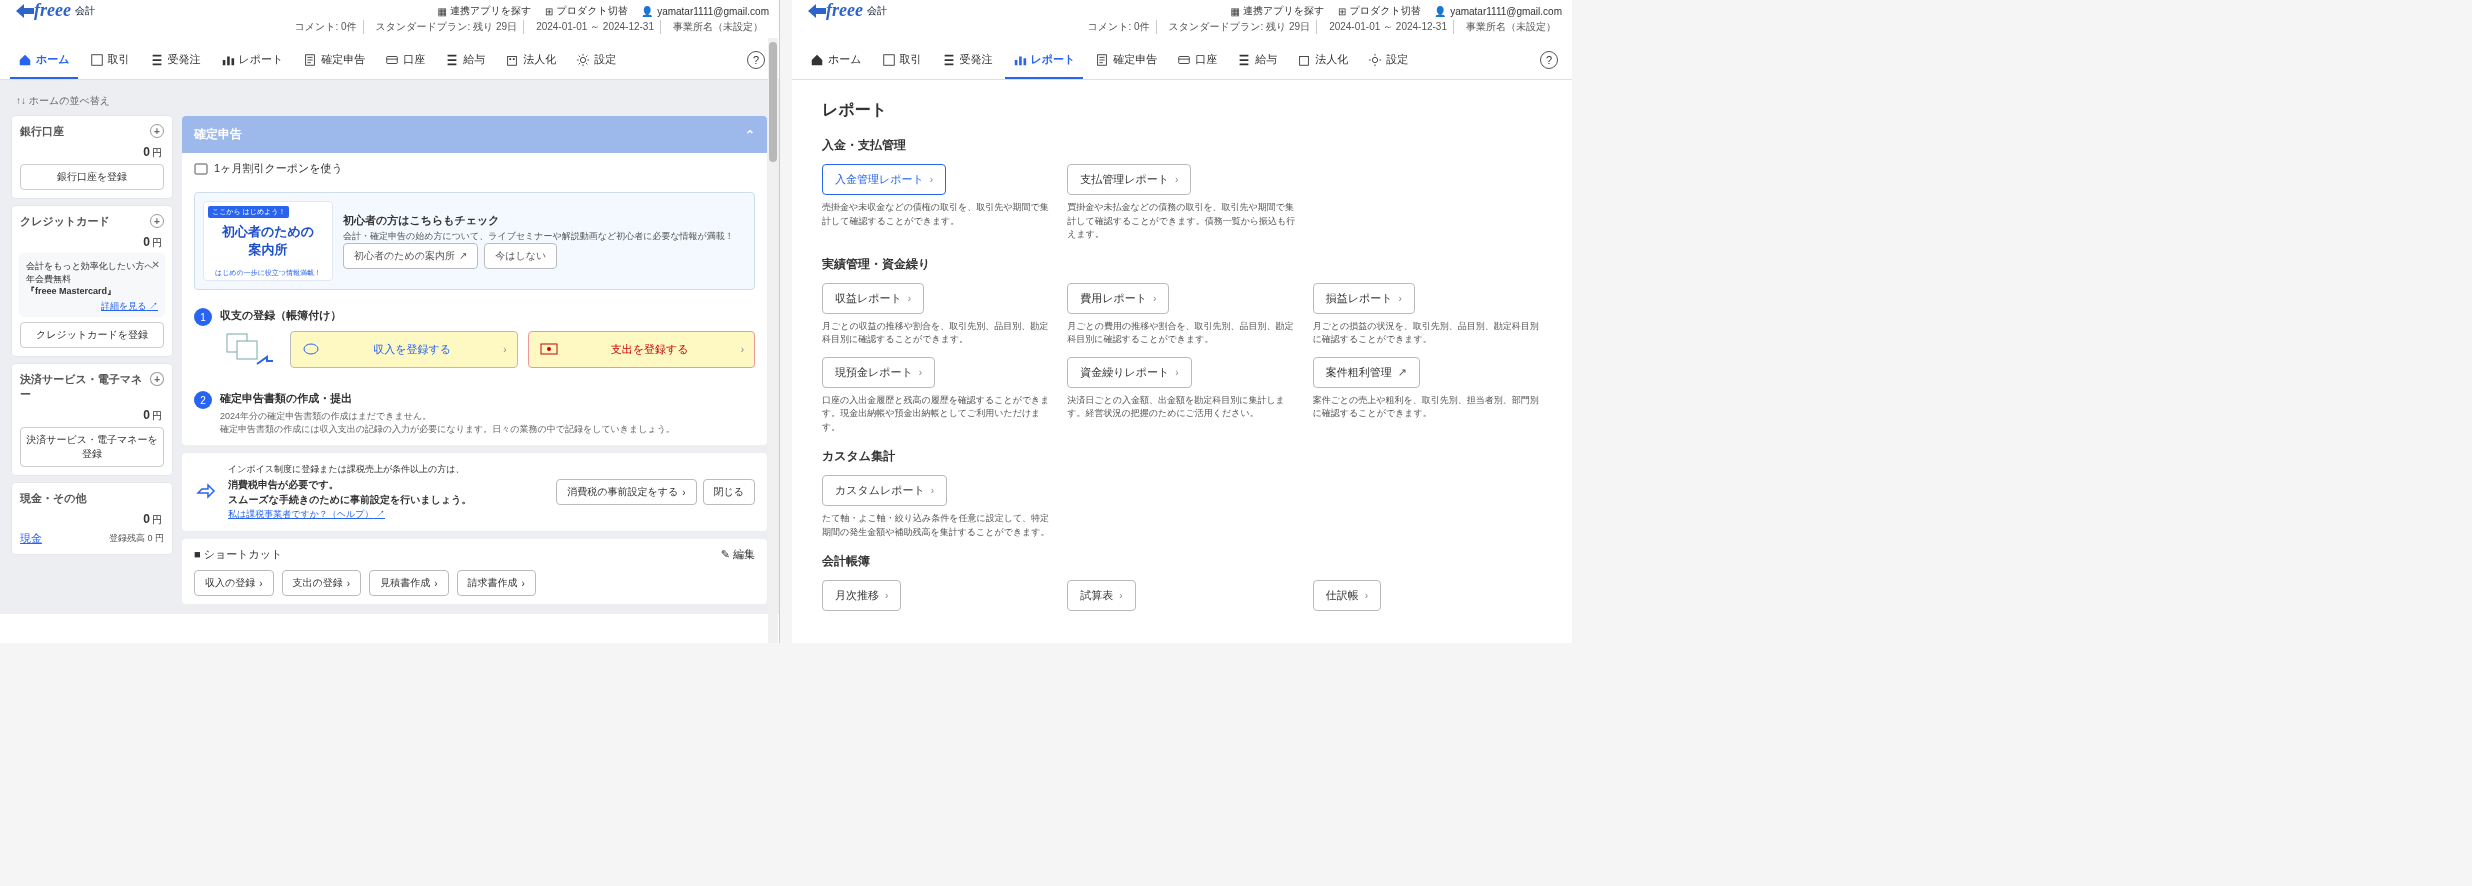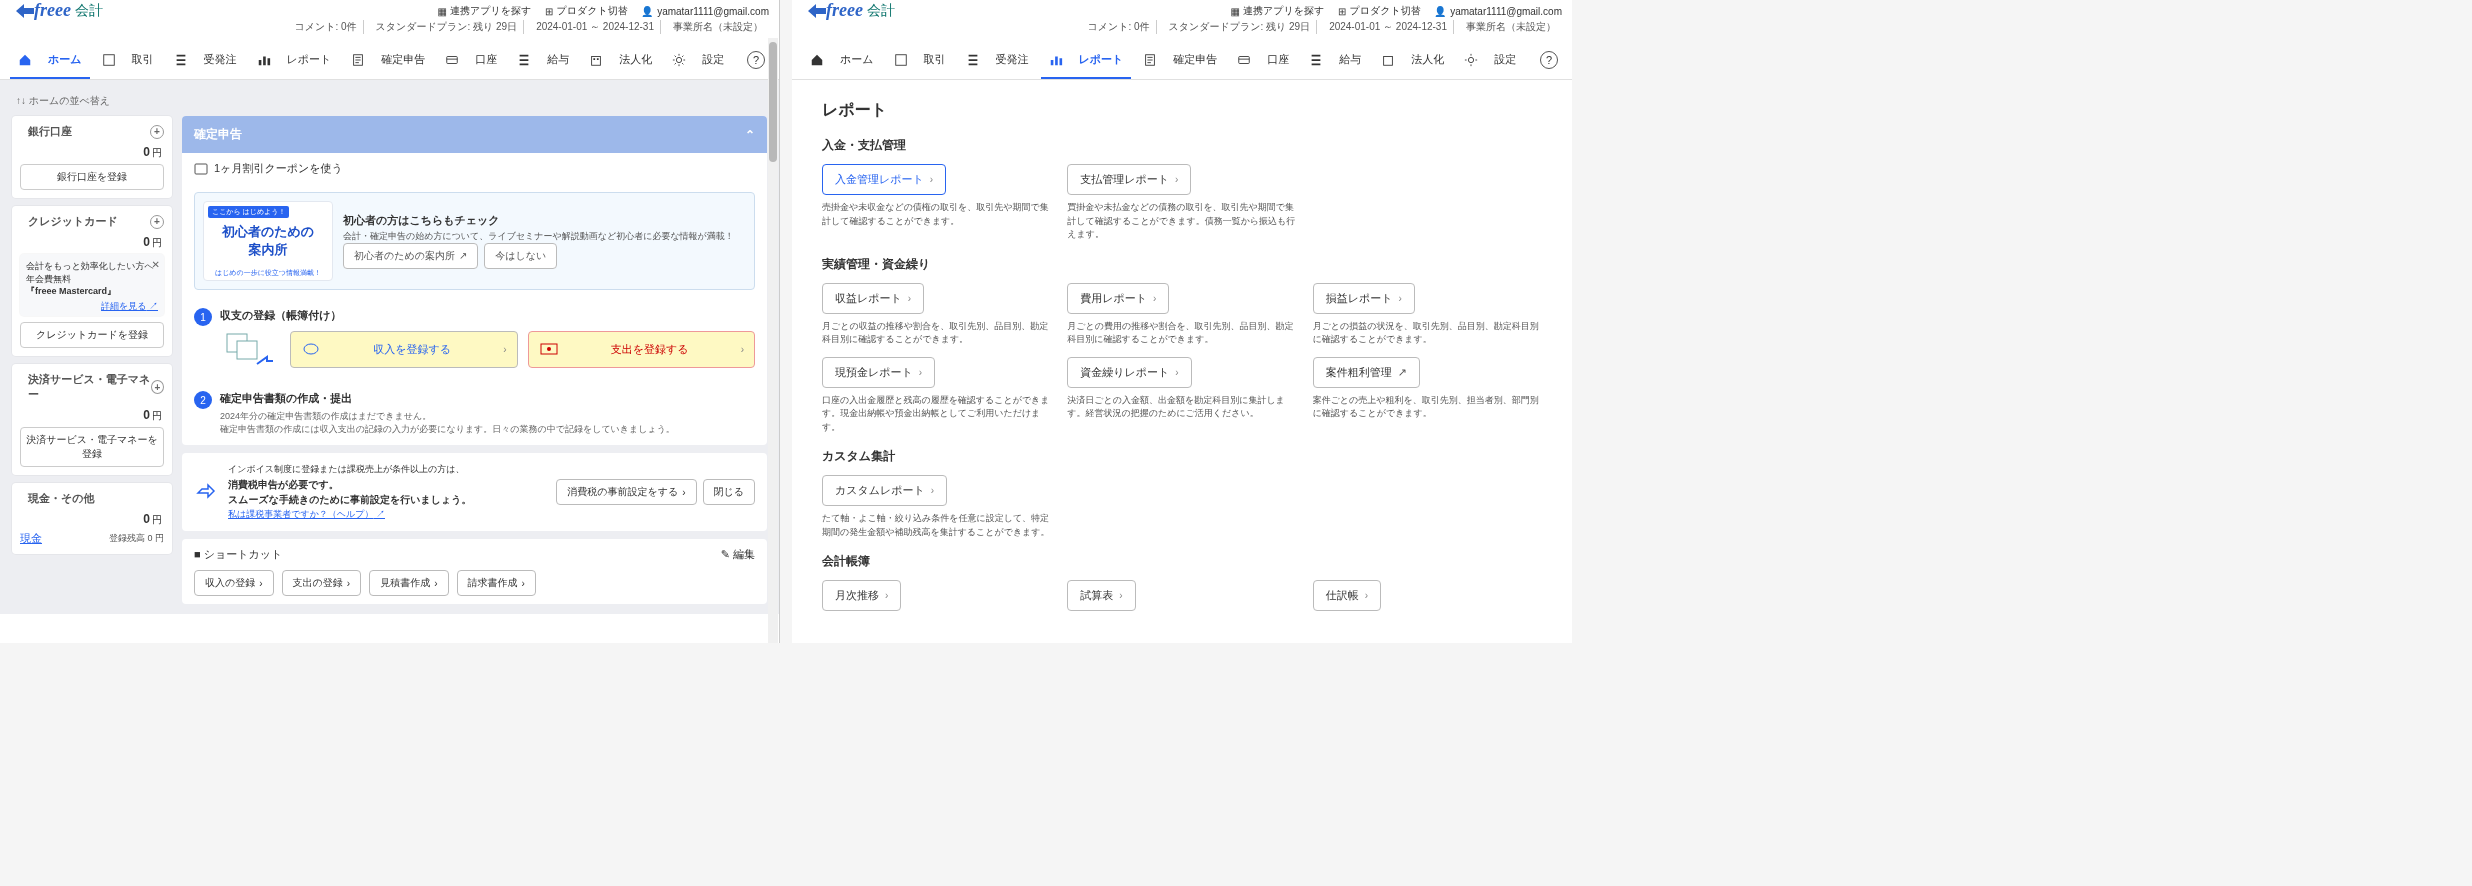--- a/index.html
+++ b/index.html
@@ -9,39 +9,39 @@
   .pane:last-child { border-right: none; }
 
   .tbar { display: flex; justify-content: flex-end; gap: 14px; padding: 4px 10px 2px; font-size: 10px; color: #333; }
   .tbar a { color: #333; text-decoration: none; display:flex; align-items:center; gap:3px;}
   .sbar { display: flex; justify-content: flex-end; gap: 6px; padding: 0 10px 4px; font-size: 10px; color: #555; }
   .sbar span { border-right: 1px solid #ccc; padding: 0 6px; }
   .sbar span:last-child { border-right: none; }
 
   .logo { position: absolute; left: 14px; top: 0; display:flex; align-items:center; color:#2e64c7; font-style:italic; font-weight:bold; font-size:18px; font-family:"Comic Sans MS","Brush Script MT",cursive;}
   .logo svg { margin-right:-2px;}
-  .logo .kk { font-style: normal; font-weight: normal; font-size: 14px; color:#0f766e; margin-left:4px;}
+  .logo .kk { font-style: normal; font-weight: normal; font-size: 10px; color:#0f172a; margin-left:4px;}
 
   .nav { display: flex; align-items: center; gap: 4px; padding: 8px 10px 0; border-bottom: 1px solid #e0e0e0; }
-  .nav .item { display:flex; align-items:center; gap:16px; padding: 6px 8px 10px; font-size: 11px; color: #333; cursor: pointer; border-bottom:2px solid transparent;}
+  .nav .item { display:flex; align-items:center; gap:4px; padding: 6px 8px 10px; font-size: 11px; color: #333; cursor: pointer; border-bottom:2px solid transparent;}
   .nav .item.active { border-bottom: 2px solid #2864f0; color:#2864f0; font-weight:bold;}
   .nav .item svg { width:14px; height:14px; }
   .nav .spacer { flex:1; }
   .nav .help { width:18px;height:18px;border:1px solid #555;border-radius:50%;display:flex;align-items:center;justify-content:center;font-size:11px;margin-right:4px;margin-bottom:6px;}
 
   .content { padding: 10px 12px; background:#edeef2; min-height:480px;}
   .contentR { padding: 20px 30px; background:#fff; }
 
   .crumb { font-size:10px; color:#666; padding:4px 4px 8px 4px;}
   .cols { display:flex; gap:10px; }
   .left { width: 160px; display:flex; flex-direction:column; gap:8px;}
   .right { flex:1; display:flex; flex-direction:column; gap:8px;}
 
   .card { background:#fff; border-radius:4px; padding:8px; box-shadow:0 0 0 1px rgba(0,0,0,.03); position:relative;}
-  .card h4 { font-size:11px; color:#555; display:flex; justify-content:space-between; align-items:center;margin-left:8px;}
+  .card h4 { font-size:11px; color:#555; display:flex; justify-content:space-between; }
   .card .amt { text-align:right; font-size:12px; padding:6px 2px 4px; font-weight:bold;}
   .card .unit { font-weight:normal; font-size:10px; margin-left:2px;}
   .plus { width:14px;height:14px;border:1px solid #999;border-radius:50%;display:inline-flex;align-items:center;justify-content:center;font-size:10px;color:#666;}
 
   .btn-s { display:block; text-align:center; border:1px solid #ccc; border-radius:4px; padding:5px 4px; font-size:10px; background:#fff; cursor:pointer;}
   .promo { font-size:9px; line-height:1.4; padding:6px 6px 4px;}
   .promo .close{position:absolute;top:4px;right:4px;font-size:10px;color:#666;}
   .promo .link{color:#2864f0;text-decoration:underline;text-align:right;display:block;margin-top:2px;}
 
   .panel { background:#fff; border-radius:4px; overflow:hidden;}

